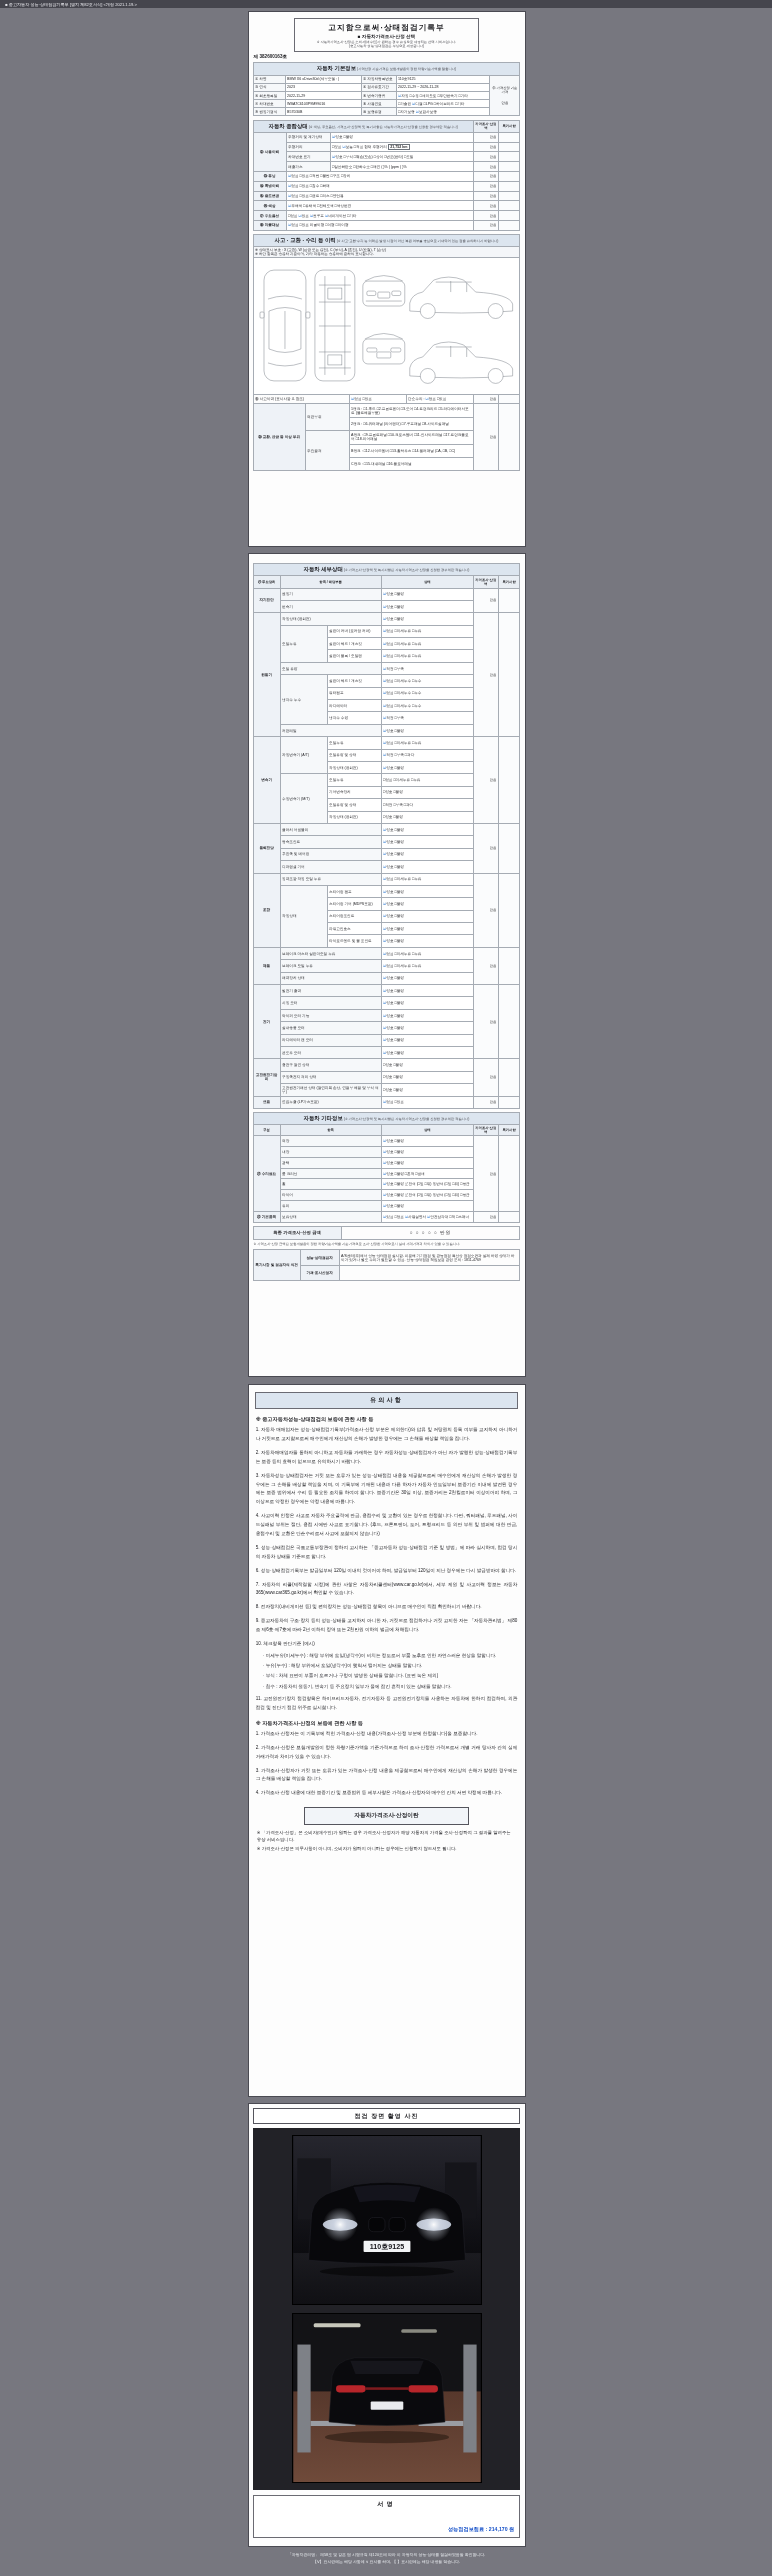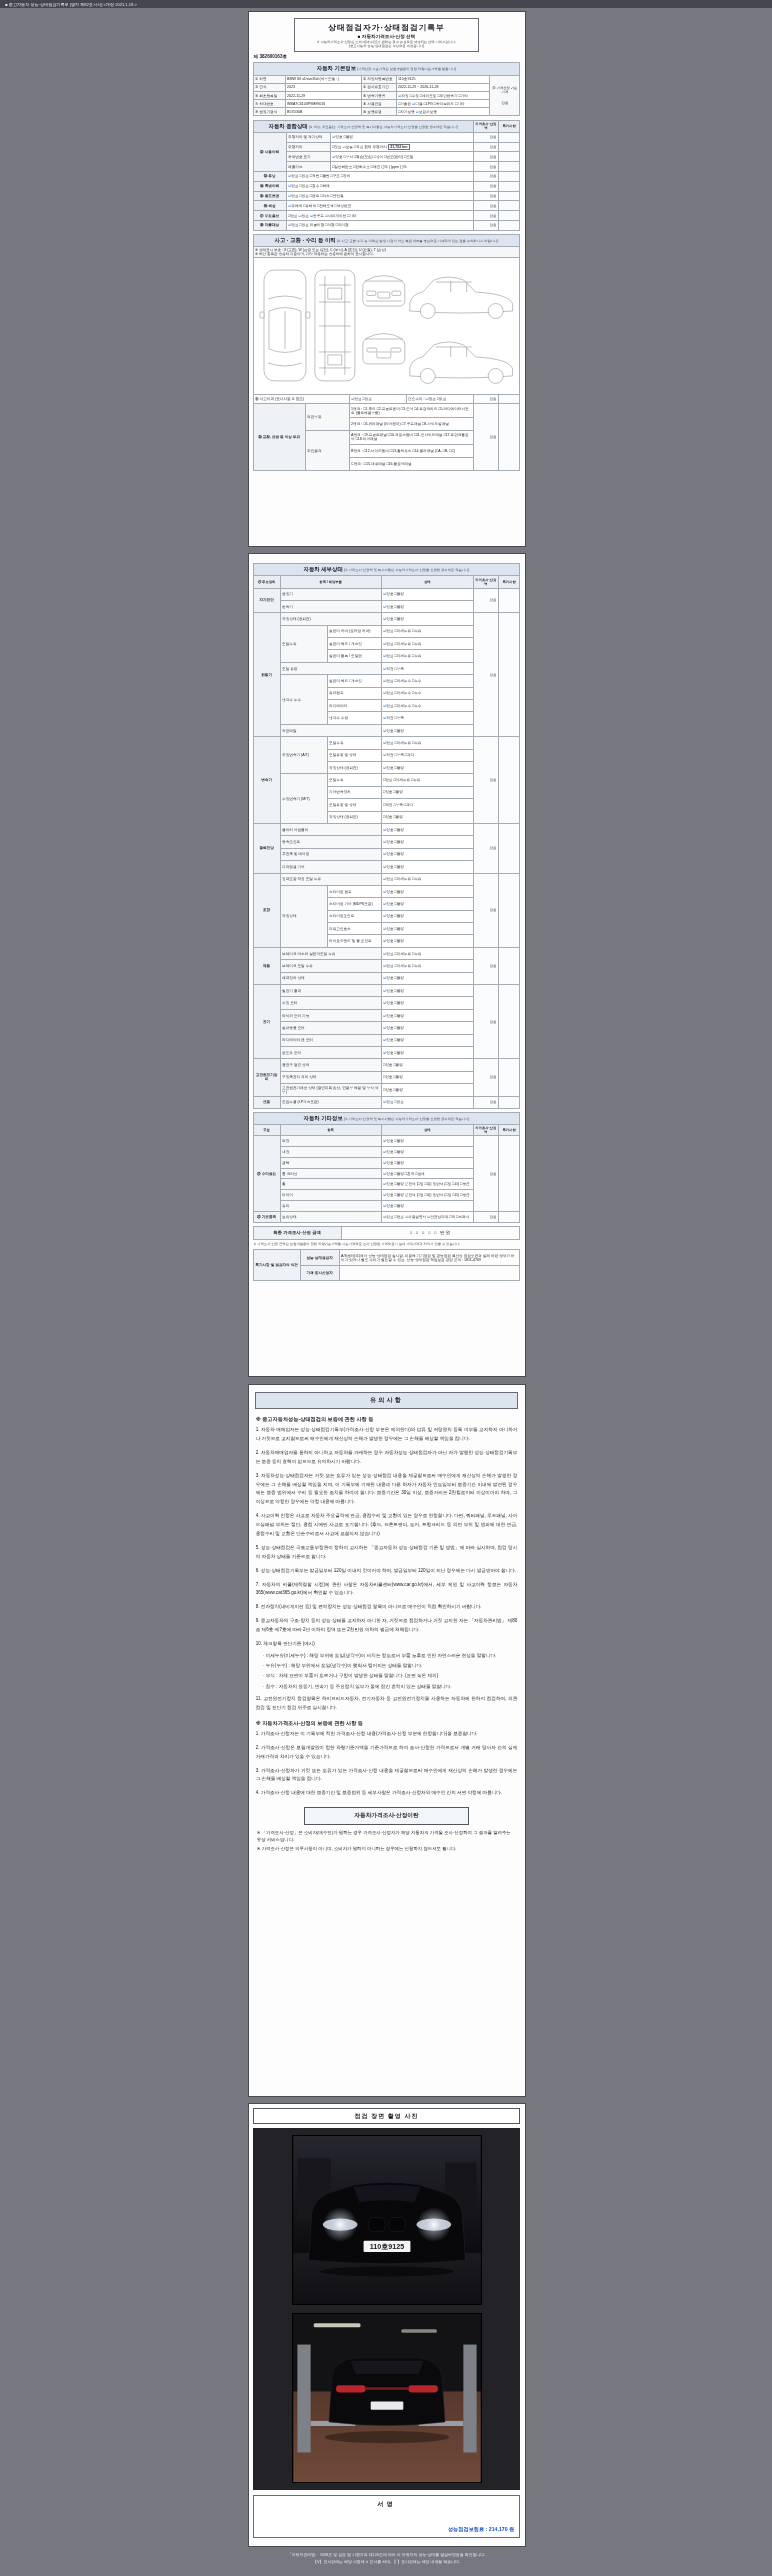--- a/index.html
+++ b/index.html
@@ -62,21 +62,21 @@
 </style>
 </head>
 <body>
 
 <div class="topstrip">
   <span>■ 중고자동차 성능·상태점검기록부 [별지 제82호서식] &lt;개정 2021.1.19.&gt;</span>
 </div>
 
 <div class="page p1">
   <div class="titlebox">
-    <div class="title">상태점검자가·상태점검기록부</div>
+    <div class="title">고지함으로써·상태점검기록부</div>
     <div class="subtitle">■ 자동차가격조사·산정 선택</div>
     <div class="tnote">※ 자동차가격조사·산정은 소비자(매수인)가 원하는 경우 유상으로 제공되는 선택 서비스입니다.</div>
     <div class="tnote">(중고자동차 성능·상태점검은 무상으로 제공됩니다)</div>
   </div>
   <div class="docno">제 382600163호</div>
 
   <table class="basic">
     <colgroup>
         <col style="width:32px">
         <col style="width:76px">

